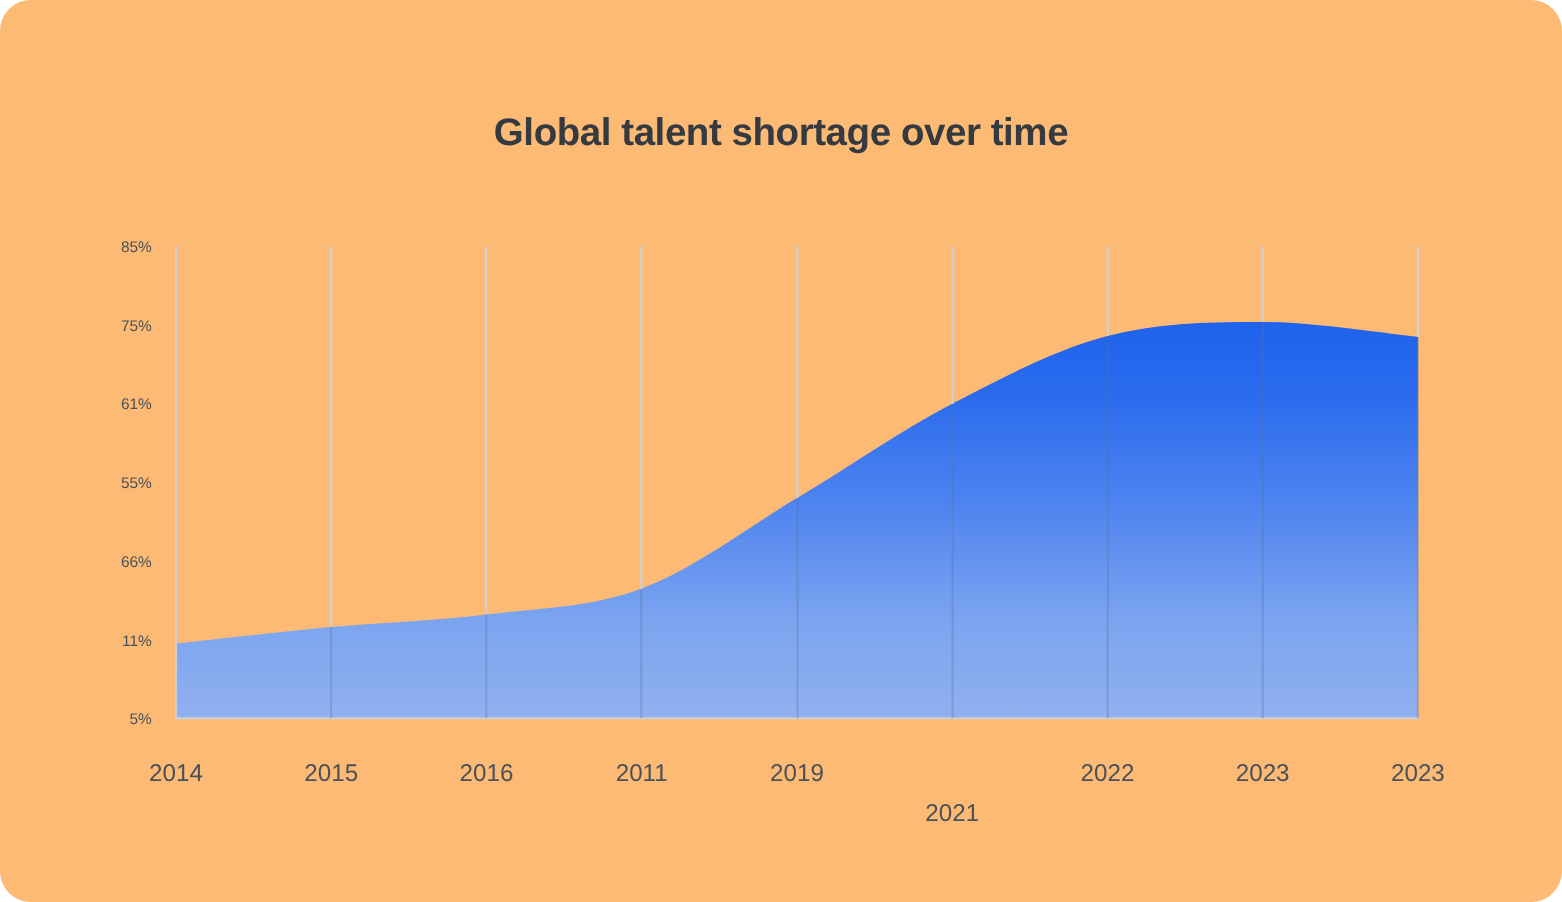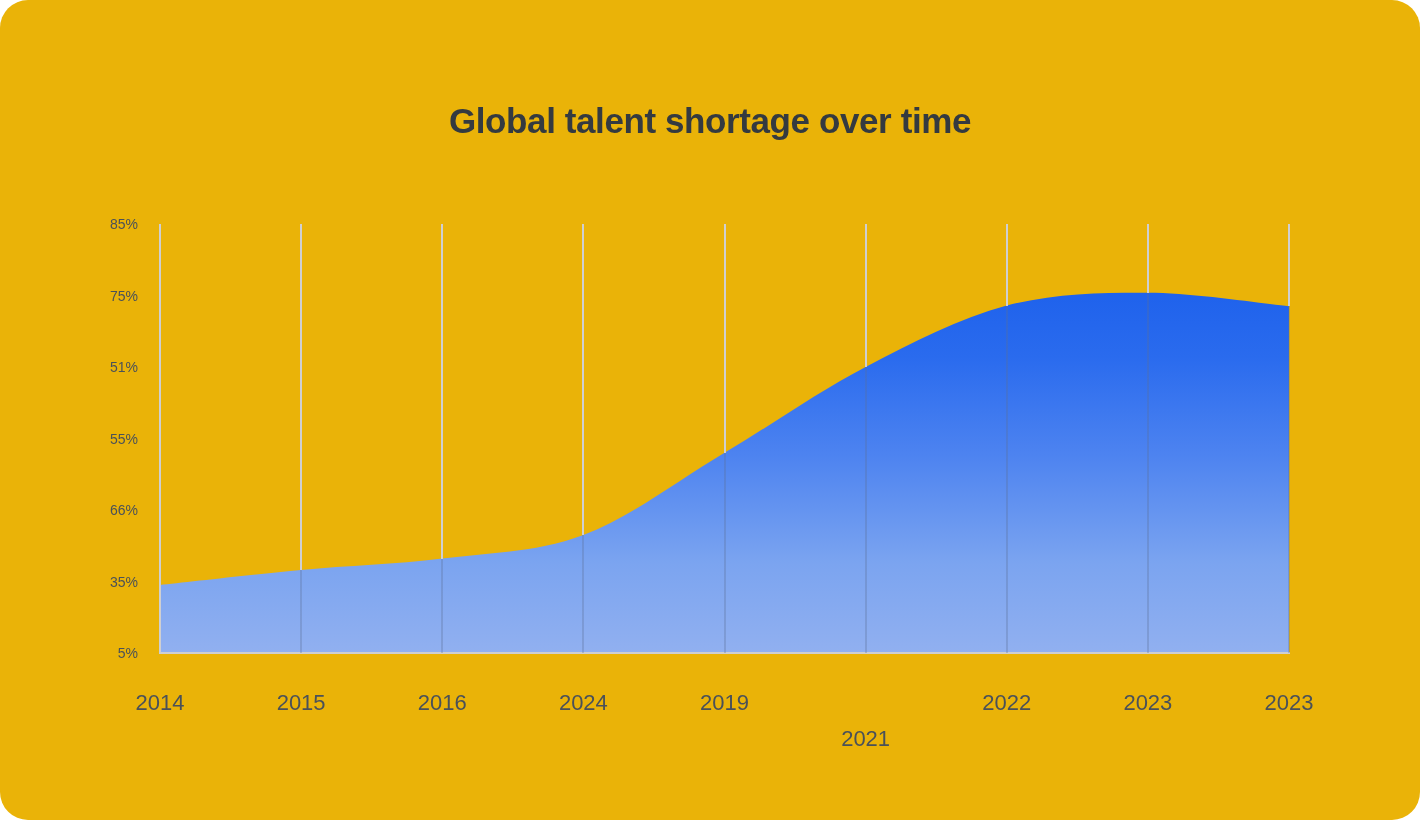--- a/index.html
+++ b/index.html
@@ -10,21 +10,21 @@
   body {
     width: 1420px;
     height: 820px;
     font-family: "Liberation Sans", sans-serif;
     -webkit-font-smoothing: antialiased;
   }
   #card {
     position: relative;
     width: 1420px;
     height: 820px;
-    background: #eab308;
+    background: #fdba74;
     border-radius: 28px;
     overflow: hidden;
     box-sizing: border-box;
   }
   #chart-title {
     position: absolute;
     left: 0;
     top: 101px;
     width: 1420px;
     text-align: center;
@@ -125,31 +125,31 @@
       <div class="gridline-top" style="left: 583.375px; height: 429px; background: linear-gradient(rgb(207, 207, 209) 0px, rgb(207, 207, 209) 311.025px, rgba(90, 110, 150, 0.3) 311.025px, rgba(90, 110, 150, 0.3) 100%);"></div>
       <div class="gridline-top" style="left: 724.5px; height: 429px; background: linear-gradient(rgb(207, 207, 209) 0px, rgb(207, 207, 209) 228.8px, rgba(90, 110, 150, 0.3) 228.8px, rgba(90, 110, 150, 0.3) 100%);"></div>
       <div class="gridline-top" style="left: 865.625px; height: 429px; background: linear-gradient(rgb(207, 207, 209) 0px, rgb(207, 207, 209) 143px, rgba(90, 110, 150, 0.3) 143px, rgba(90, 110, 150, 0.3) 100%);"></div>
       <div class="gridline-top" style="left: 1006.75px; height: 429px; background: linear-gradient(rgb(207, 207, 209) 0px, rgb(207, 207, 209) 81.51px, rgba(90, 110, 150, 0.3) 81.51px, rgba(90, 110, 150, 0.3) 100%);"></div>
       <div class="gridline-top" style="left: 1147.88px; height: 429px; background: linear-gradient(rgb(207, 207, 209) 0px, rgb(207, 207, 209) 68.64px, rgba(90, 110, 150, 0.3) 68.64px, rgba(90, 110, 150, 0.3) 100%);"></div>
       <div class="gridline-top" style="left: 1289px; height: 429px; background: linear-gradient(rgb(207, 207, 209) 0px, rgb(207, 207, 209) 82.225px, rgba(90, 110, 150, 0.3) 82.225px, rgba(90, 110, 150, 0.3) 100%);"></div>
     </div>
   <div id="y-ticks">
       <div class="y-tick-label" style="top: 224px;">85%</div>
       <div class="y-tick-label" style="top: 295.5px;">75%</div>
-      <div class="y-tick-label" style="top: 367px;">51%</div>
+      <div class="y-tick-label" style="top: 367px;">61%</div>
       <div class="y-tick-label" style="top: 438.5px;">55%</div>
       <div class="y-tick-label" style="top: 510px;">66%</div>
-      <div class="y-tick-label" style="top: 581.5px;">35%</div>
+      <div class="y-tick-label" style="top: 581.5px;">11%</div>
       <div class="y-tick-label" style="top: 653px;">5%</div>
     </div>
   <div id="x-ticks">
       <div class="x-tick-label" style="left: 160px;">2014</div>
       <div class="x-tick-label" style="left: 301.125px;">2015</div>
       <div class="x-tick-label" style="left: 442.25px;">2016</div>
-      <div class="x-tick-label" style="left: 583.375px;">2024</div>
+      <div class="x-tick-label" style="left: 583.375px;">2011</div>
       <div class="x-tick-label" style="left: 724.5px;">2019</div>
       <div class="x-tick-label" style="left: 865.625px; margin-top: 36px;">2021</div>
       <div class="x-tick-label" style="left: 1006.75px;">2022</div>
       <div class="x-tick-label" style="left: 1147.88px;">2023</div>
       <div class="x-tick-label" style="left: 1289px;">2023</div>
     </div>
 
 </div>
 
 </body></html>

